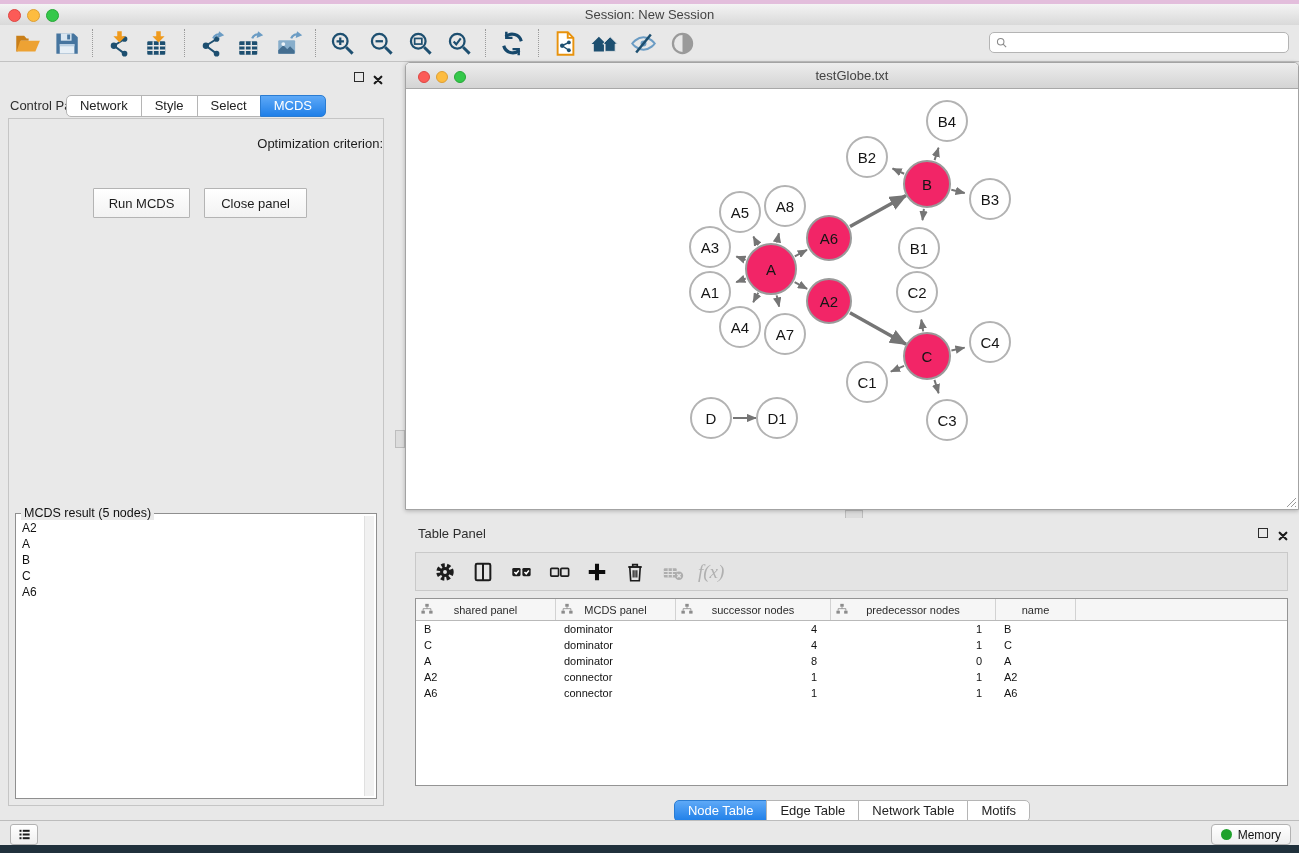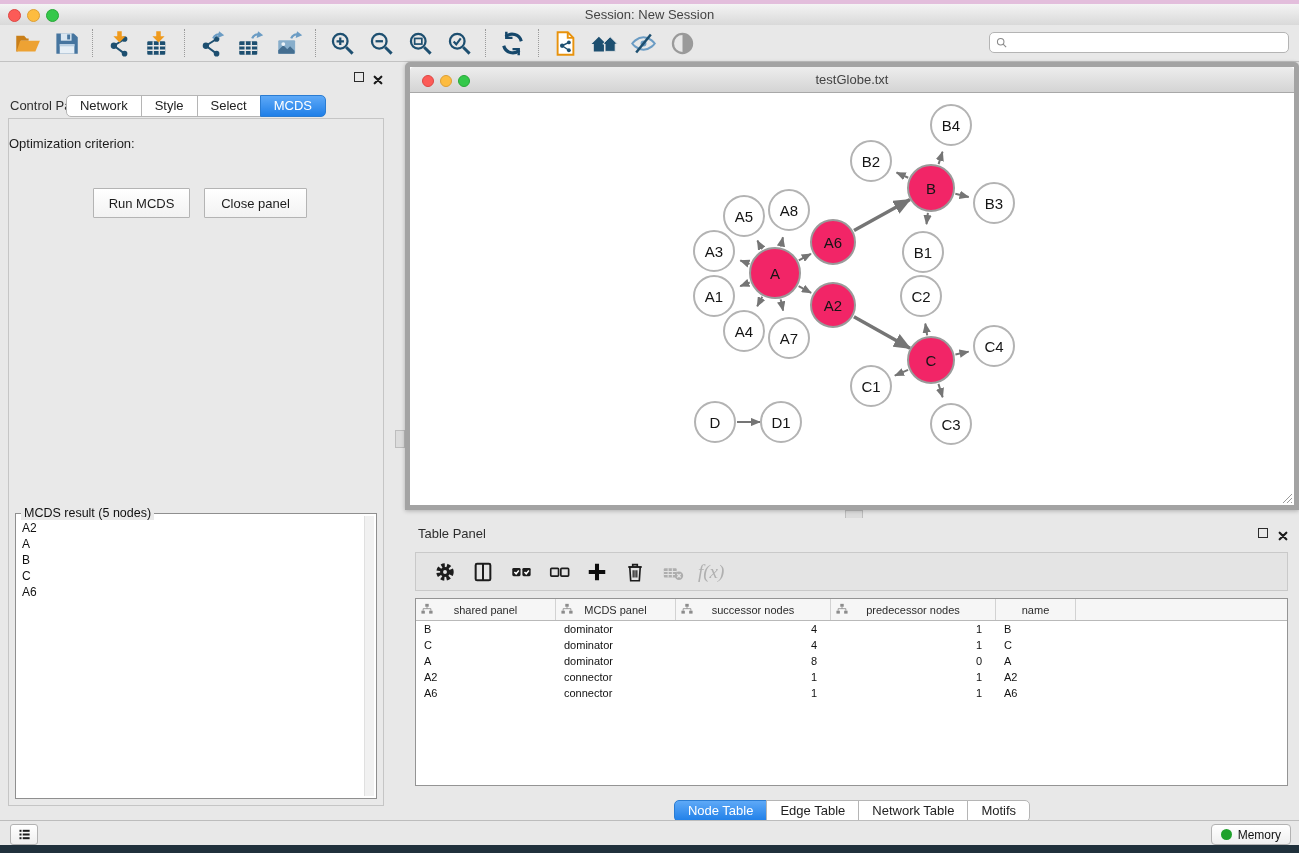--- a/index.html
+++ b/index.html
@@ -37,21 +37,21 @@
   .cp-close{position:absolute;right:9px;top:9px;}
   .seg-tabs{display:inline-flex;}
   .seg-tab{height:20px;line-height:20px;padding:0 13px;background:#fff;border:1px solid #b5b5b5;
     margin-left:-1px;font-size:13px;color:#222;}
   .seg-tab:first-child{border-radius:5px 0 0 5px;margin-left:0;}
   .seg-tab:last-child{border-radius:0 5px 5px 0;}
   .seg-tab.active{background:linear-gradient(#5ea9f7,#1f7fe8);border-color:#2a7cd2;color:#fff;}
   .cp-tabs-row{position:absolute;left:0;top:33px;width:100%;text-align:center;}
   .cp-content{position:absolute;left:8px;top:56px;width:374px;height:686px;
     border:1px solid #c5c5c5;background:#e9e9e9;}
-  .opt-label{position:absolute;left:0;top:17px;width:100%;text-align:left;font-size:13px;color:#1c1c1c;}
+  .opt-label{position:absolute;left:0;top:17px;width:100%;text-align:right;font-size:13px;color:#1c1c1c;}
   .combo{position:absolute;left:35px;top:38px;width:312px;height:24px;background:#fff;
     border:1px solid #a9a9a9;border-radius:4px;display:flex;align-items:center;}
   .combo-text{flex:1;font-size:13px;color:#111;padding-left:8px;white-space:nowrap;overflow:hidden;}
   .combo-btn{width:19px;height:20px;margin-right:2px;border-radius:3px;
     background:linear-gradient(#6db3f8,#2383ee);display:flex;align-items:center;justify-content:center;}
   .combo-btn svg{width:10px;height:16px;}
   .btn{position:absolute;height:30px;background:linear-gradient(#ffffff,#f2f2f2);
     border:1px solid #b4b4b4;border-radius:1px;font-size:13px;color:#1c1c1c;
     display:flex;align-items:center;justify-content:center;box-sizing:border-box;}
   .result-group{position:absolute;left:6px;top:394px;width:360px;height:284px;
@@ -59,21 +59,21 @@
   .result-legend{position:absolute;left:5px;top:-8px;background:#e9e9e9;padding:0 3px;
     font-size:12.5px;color:#111;}
   .result-list{position:absolute;left:4px;top:6px;right:12px;bottom:2px;overflow:hidden;}
   .result-item{font-size:12px;color:#111;line-height:16px;padding-left:2px;}
   .result-scroll{position:absolute;right:2px;top:2px;width:9px;bottom:2px;background:#f1f1f1;
     border-left:1px solid #e0e0e0;}
   
   .vgrip{left:395px;top:430px;width:8px;height:16px;background:#dcdcdc;border:1px solid #bdbdbd;}
   .hgrip{left:845px;top:510px;width:16px;height:7px;background:#dcdcdc;border:1px solid #bdbdbd;}
   
-  .net-window{left:405px;top:62px;width:894px;height:448px;border:5px solid #a3a3a3;
+  .net-window{left:405px;top:62px;width:894px;height:448px;border:1px solid #a3a3a3;
     border-radius:5px 5px 0 0;box-sizing:border-box;background:#fff;box-shadow:0 1px 4px rgba(0,0,0,.25);}
   .net-titlebar{position:absolute;left:0;top:0;width:100%;height:26px;border-radius:4px 4px 0 0;
     background:linear-gradient(#ededed,#d4d4d4);border-bottom:1px solid #a8a8a8;box-sizing:border-box;}
   .net-canvas{position:absolute;left:0;top:26px;right:0;bottom:0;background:#fff;overflow:hidden;}
   .net-canvas svg{display:block;}
   .resize-grip{position:absolute;right:1px;bottom:1px;width:14px;height:14px;}
   
   .table-panel{left:405px;top:518px;width:894px;height:302px;background:#e8e8e8;}
   .tp-head .panel-title{position:absolute;left:13px;top:8px;}
   .tp-float{position:absolute;right:31px;top:10px;}

